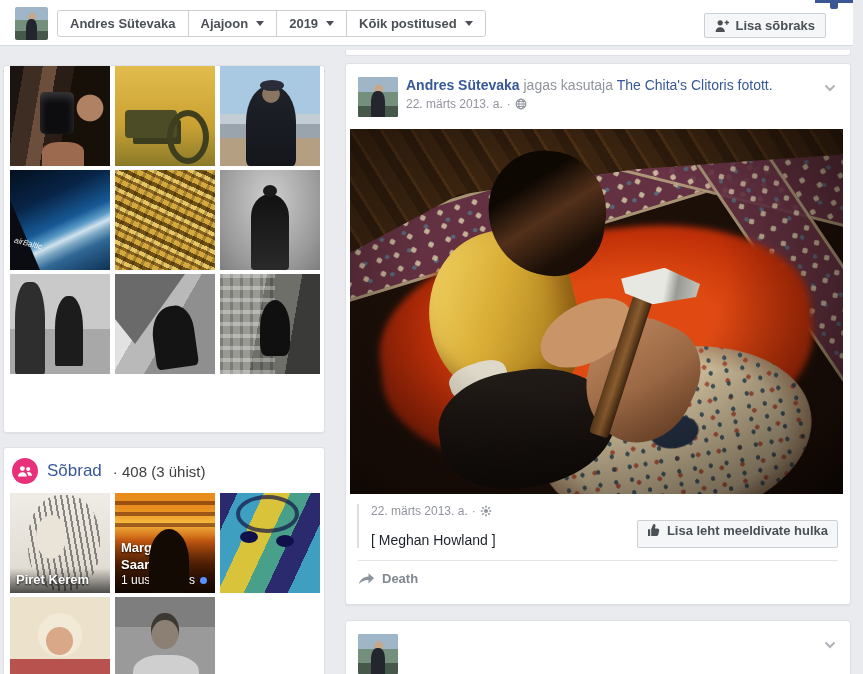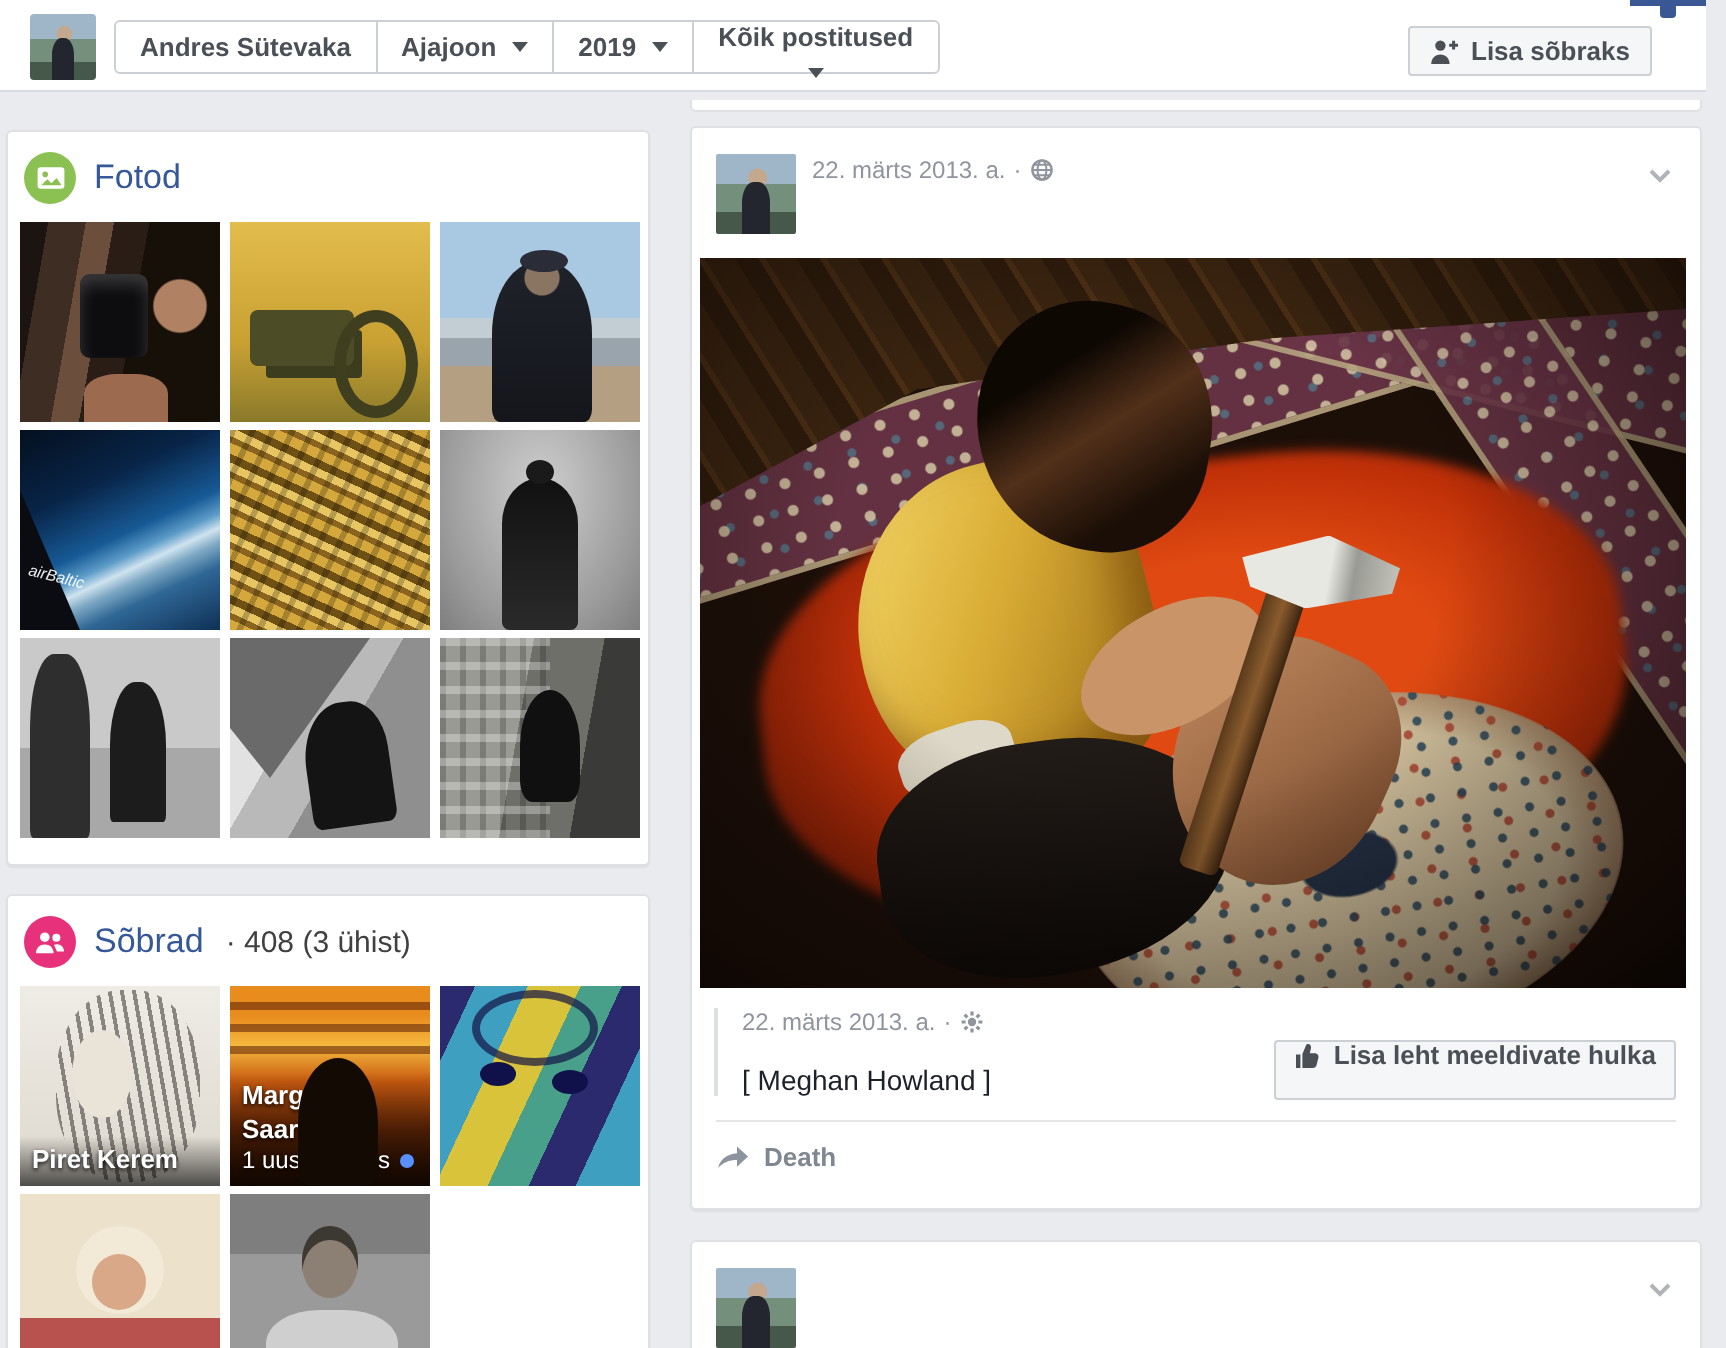--- a/index.html
+++ b/index.html
@@ -25,21 +25,21 @@
   .seg-control {
     position: absolute; left: 57px; top: 10px; height: 27px;
     display: flex; align-items: stretch;
     background: #fff; border: 1px solid #ccd0d5; border-radius: 3px;
   }
   .seg {
     display: flex; align-items: center; padding: 0 12px; gap: 8px;
     font-size: 13px; font-weight: bold; color: #4b4f56;
     border-right: 1px solid #ccd0d5; cursor: pointer; white-space: nowrap;
   }
-  .seg:last-child { border-right: none; flex-direction: column; }
+  .seg:last-child { border-right: none; }
   .caret { width: 0; height: 0; border-left: 4px solid transparent; border-right: 4px solid transparent; border-top: 5px solid #4b4f56; }
   .add-friend {
     position: absolute; right: 27px; top: 13px; height: 25px;
     display: flex; align-items: center; gap: 6px; padding: 0 10px;
     background: #f5f6f7; border: 1px solid #ccd0d5; border-radius: 2px;
     font-family: inherit; font-size: 13px; font-weight: bold; color: #4b4f56; cursor: pointer;
   }
   
   .card {
     background: #fff; border: 1px solid #dfe0e4; border-radius: 3px;
@@ -182,22 +182,22 @@
     background: linear-gradient(100deg,#e8e8e2 0 55%,#9a9a94 70%,#c8c8c0);
     clip-path: polygon(0 30%, 55% 0, 100% 45%, 95% 80%, 40% 100%, 5% 70%); }
   .pt-vignette { position:absolute; inset:0;
     background: radial-gradient(ellipse at 45% 40%, rgba(0,0,0,0) 40%, rgba(10,4,2,.5) 82%, rgba(5,2,1,.8)); }
   
   .attachment { position: relative; margin: 10px 12px 0 11px; border-left: 2px solid #dddfe2; padding-left: 12px; }
   .att-line1 { font-size: 14px; line-height: 18px; padding-right: 190px; }
   .page-link { font-weight: bold; color: #365899; cursor: pointer; }
   .att-sub { display: flex; align-items: center; gap: 4px; margin-top: 4px; font-size: 12px; color: #90949c; }
   .page-like-btn {
-    position: absolute; right: 0; top: 16px; height: 18px;
-    display: flex; align-items: flex-end; gap: 6px; padding: 14px 9px;
+    position: absolute; right: 0; top: 16px; height: 28px;
+    display: flex; align-items: flex-start; gap: 6px; padding: 2px 9px;
     background: #f5f6f7; border: 1px solid #ccd0d5; border-radius: 2px;
     font-family: inherit; font-size: 13px; font-weight: bold; color: #4b4f56; cursor: pointer;
   }
   .att-caption { margin-top: 14px; font-size: 14px; color: #1d2129; }
   .post-divider { margin: 12px 12px 0 12px; border-top: 1px solid #e5e5e5; }
   .post-footer { display: flex; align-items: center; gap: 7px; padding: 10px 12px 12px; cursor: pointer; }
   .share-label { font-size: 13px; font-weight: bold; color: #7f8790; }
   svg { display: block; }
 </style>
 </head>
@@ -232,30 +232,20 @@
     </svg>
     <span>Lisa sõbraks</span>
   </button>
 </div>
 <div class="navy-strip"></div>
 <div class="navy-nub"></div>
 
 <div class="sidebar">
 
   <div class="card card-photos">
-    <div class="card-header">
-      <span class="icon-circle circ-green">
-        <svg width="15" height="14" viewBox="0 0 15 14">
-          <rect x="0.8" y="1.6" width="13.4" height="10.8" rx="1.6" fill="#fff"></rect>
-          <circle cx="4.6" cy="5.2" r="1.4" fill="#8bc152"></circle>
-          <path d="M2.6 10.6l3.1-3 2 2 2.6-2.6 2.5 3.6z" fill="#8bc152"></path>
-        </svg>
-      </span>
-      <span class="card-title">Fotod</span>
-    </div>
     <div class="tile-grid">
       <div class="tile p1" title="mirror selfie holding a black camera"></div>
       <div class="tile p2" title="old cannon in a yellow hall"></div>
       <div class="tile p3" title="man in dark beret sitting by the sea"></div>
       <div class="tile p4" title="airplane window view over clouds">
         <span class="photo-overlay-text">airBaltic</span>
       </div>
       <div class="tile p5" title="pile of brass cartridge casings"></div>
       <div class="tile p6" title="man in dark coat, black and white"></div>
       <div class="tile p7" title="statue and walking man, black and white"></div>
@@ -303,20 +293,25 @@
 </div>
 
 <div class="feed">
 
   <div class="sliver"></div>
 
   <div class="card post1">
     <div class="post-header">
       <div class="post-avatar">
         <div class="avatar-art"></div>
+      </div>
+      <div class="post-head-text">
+        <span class="author-link">Andres Sütevaka</span>
+        <span class="action-text">jagas kasutaja</span>
+        <span class="target-link">The Chita's Clitoris fotott.</span>
       </div>
       <div class="post-sub">
         <span>22. märts 2013. a.</span>
         <span class="dot-sep">·</span>
         <svg width="12" height="12" viewBox="0 0 12 12">
           <circle cx="6" cy="6" r="4.8" fill="none" stroke="#90949c" stroke-width="1.2"></circle>
           <ellipse cx="6" cy="6" rx="2.2" ry="4.8" fill="none" stroke="#90949c" stroke-width="1"></ellipse>
           <path d="M1.2 6h9.6M1.8 3.4h8.4M1.8 8.6h8.4" stroke="#90949c" stroke-width="1"></path>
         </svg>
       </div>

